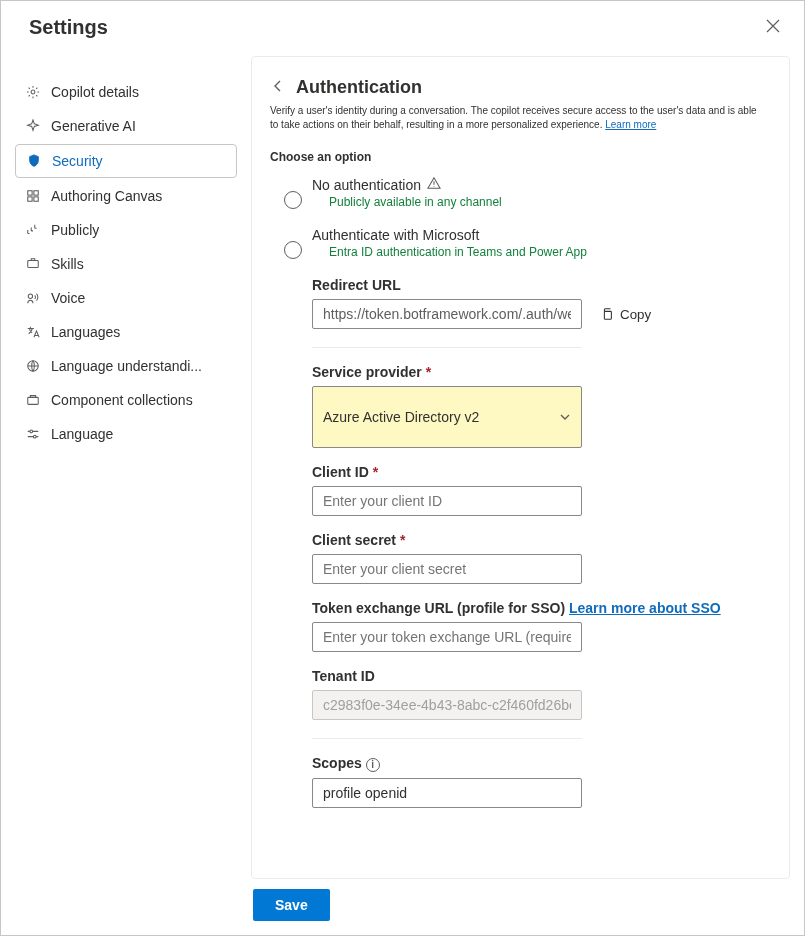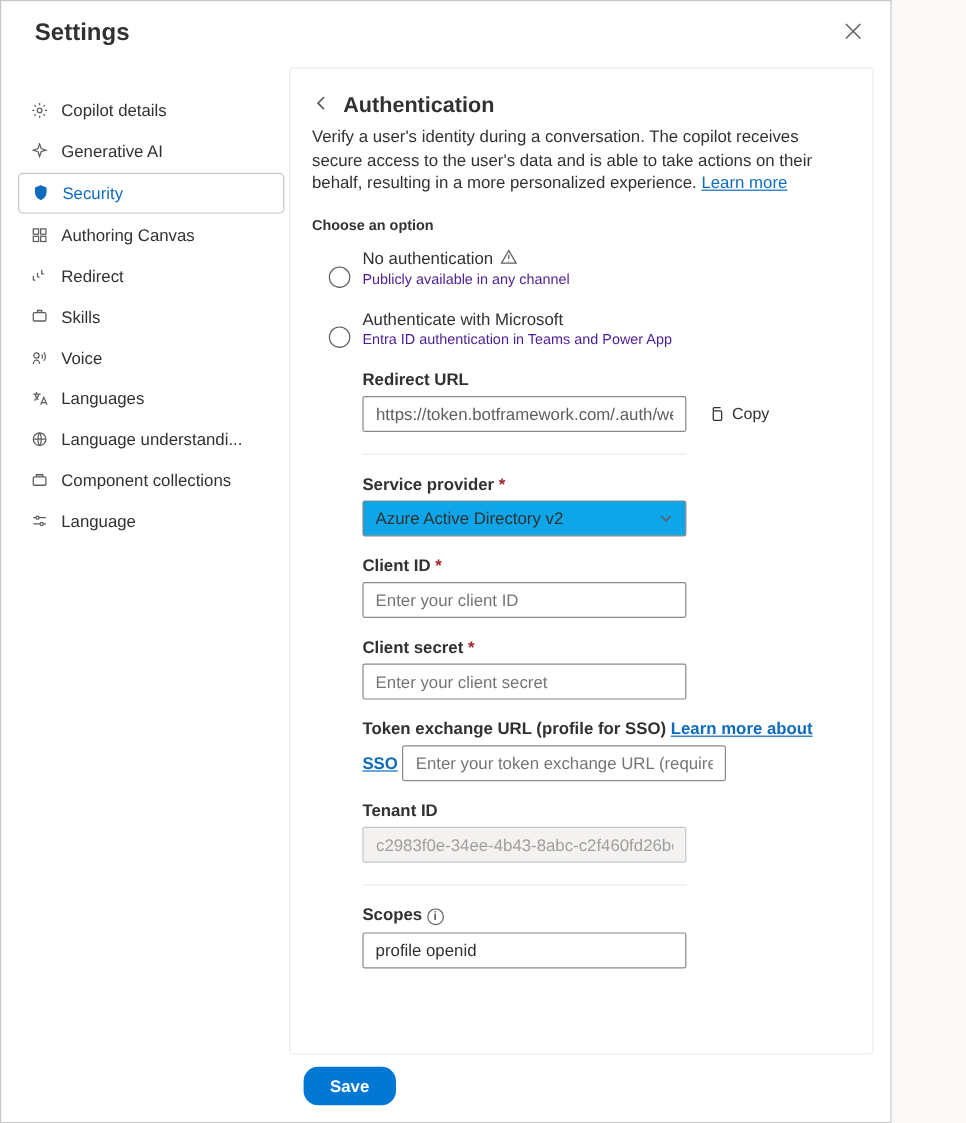--- a/index.html
+++ b/index.html
@@ -9,21 +9,21 @@
     font-size: 14px;
     color: #323130;
     background: #faf9f8;
     width: 805px;
     height: 936px;
     overflow: hidden;
   }
   .window {
     background: #fff;
     border: 1px solid #c8c6c4;
-    width: 743px;
+    width: 805px;
     height: 936px;
     display: flex;
     flex-direction: column;
   }
   .titlebar {
     display: flex;
     align-items: center;
     justify-content: space-between;
     padding: 14px 20px 12px 28px;
   }
@@ -36,21 +36,21 @@
     background: none;
     border: none;
     cursor: pointer;
     padding: 4px;
     color: #605e5c;
   }
   .body {
     flex: 1;
     display: flex;
     padding: 4px 14px 0 14px;
-    gap: 4px;
+    gap: 14px;
     overflow: hidden;
   }
   .sidebar {
     width: 222px;
     flex: none;
     padding-top: 20px;
   }
   .nav-item {
     display: flex;
     align-items: center;
@@ -88,21 +88,21 @@
   }
   .back-btn {
     background:none;border:none;padding:2px;cursor:pointer;color:#605e5c;
   }
   .main-header h2 {
     font-size: 18px;
     font-weight: 600;
     margin: 0;
   }
   .desc {
-    font-size: 14px;
+    font-size: 10px;
     color: #323130;
     line-height: 1.4;
     margin: 0 0 18px 0;
   }
   .desc a, .link { color: #0f6cbd; text-decoration: underline; cursor:pointer;}
   .section-label {
     font-size: 12px;
     font-weight: 600;
     color: #323130;
     margin-bottom: 6px;
@@ -120,21 +120,21 @@
     flex:none;
     margin-top:1px;
     display:flex;align-items:center;justify-content:center;
     background:#fff;
   }
   .radio.checked { border-color:#0f6cbd; border-width:1px;}
   .radio.checked::after {
     content:""; width:10px;height:10px;border-radius:50%;background:#0f6cbd;
   }
   .option-title { font-size: 14px; color:#323130; display:flex; align-items:center; gap:6px;}
-  .option-sub { font-size: 12px; color:#4c1d95; margin-top:2px; }
+  .option-sub { font-size: 12px; color:#15803d; margin-top:2px;margin-left:17px; }
   .highlight-box {
     border: 3px solid #d13438;
     padding: 6px 10px 10px 10px;
     margin-top: 6px;
   }
   .toggle-row {
     display: flex;
     align-items: center;
     gap: 10px;
     margin-top: 10px;
@@ -163,39 +163,39 @@
     color:#323130;
   }
   .text-input:read-only { color:#605e5c; }
   .text-input.disabled { background:#f3f2f1; color:#a19f9d; border-color:#c8c6c4;}
   .copy-btn {
     display:flex;align-items:center;gap:6px;
     border:none;background:none;cursor:pointer;color:#323130;
   }
   .select {
     width: 270px;
-    padding: 6px 10px;
+    padding: 22px 10px;
     border:1px solid #8a8886;
     border-radius:2px;
     display:flex;justify-content:space-between;align-items:center;
     cursor:pointer;
-    background:#0ea5e9;
+    background:#fef9c3;
   }
   hr.sep { border:none;border-top:1px solid #edebe9; margin:18px 0 0 28px; width:270px;}
   .info-icon {
     display:inline-flex;width:14px;height:14px;border:1px solid #605e5c;border-radius:50%;
     align-items:center;justify-content:center;font-size:10px;color:#605e5c;
   }
   .footer {
     padding: 10px 14px 14px 252px;
   }
   .save-btn {
     background:#0078d4;color:#fff;border:none;
     padding:8px 22px;font-size:14px;font-weight:600;
-    border-radius:12px;cursor:pointer;
+    border-radius:2px;cursor:pointer;
   }
   .warn-icon { color:#605e5c; }
 </style>
 </head>
 <body>
 
 <div class="window">
 
   <div class="titlebar">
     <h1>Settings</h1>
@@ -244,21 +244,21 @@
             </svg>
           </span>
         <span class="label">Authoring Canvas</span>
       </div>
       <div class="nav-item">
         <span class="ico">
             <svg width="14" height="14" viewBox="0 0 16 16" fill="none" stroke="#605e5c" stroke-width="1.2">
               <path d="M2 12h2M6 9h2M10 6h2M2 12V8M6 9V5M10 6V2"></path>
             </svg>
           </span>
-        <span class="label">Redirect</span>
+        <span class="label">Publicly</span>
       </div>
       <div class="nav-item">
         <span class="ico">
             <svg width="14" height="14" viewBox="0 0 16 16" fill="none" stroke="#605e5c" stroke-width="1.2">
               <rect x="2" y="4" width="12" height="8" rx="1"></rect>
               <path d="M6 4V2h4v2"></path>
             </svg>
           </span>
         <span class="label">Skills</span>
       </div>

